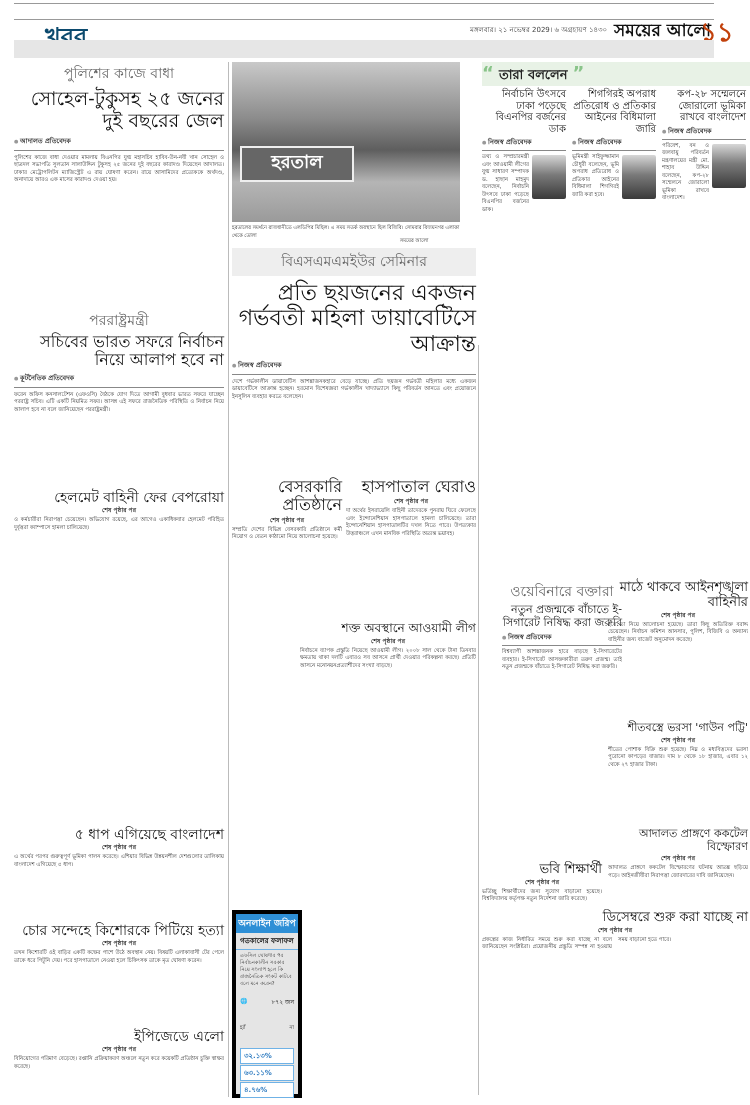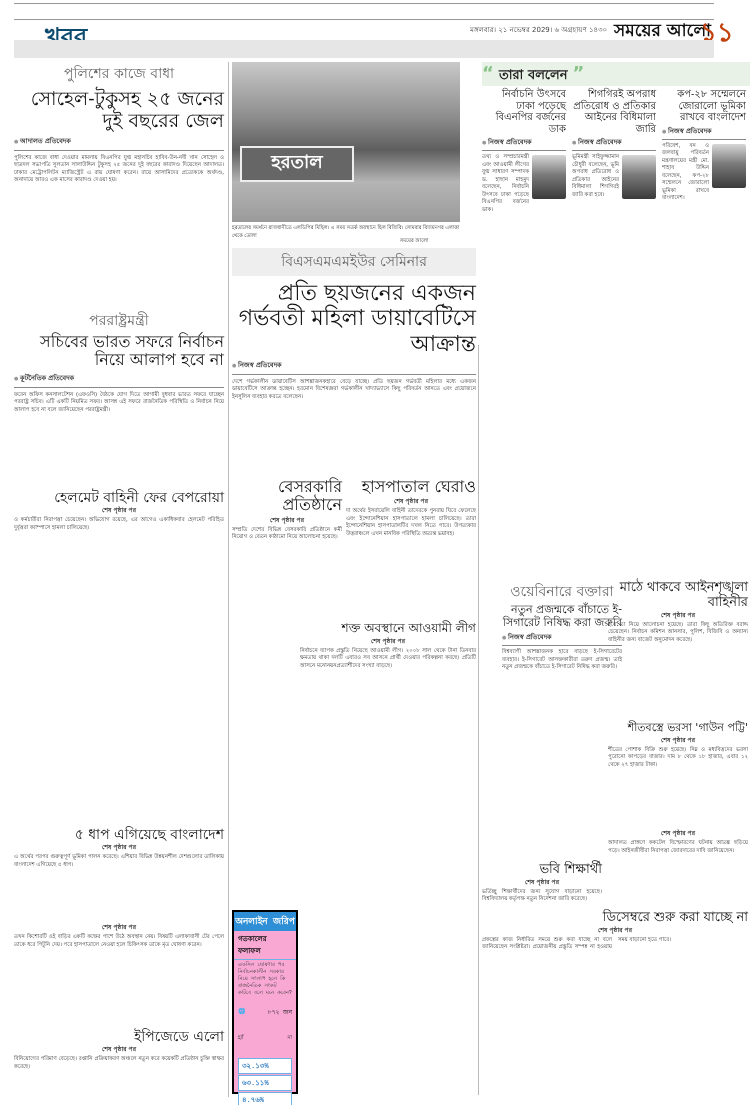--- a/index.html
+++ b/index.html
@@ -18,21 +18,21 @@
   .hr { border-top:1px solid #888; }
   .body { font-size:5.4px; line-height:7.5px; color:#333; text-align:justify; overflow:hidden; }
   .continued { font-size:6px; text-align:center; font-weight:bold; color:#333; }
   .photo { background:linear-gradient(180deg,#c9c9c9 0%,#8c8c8c 35%,#5e5e5e 55%,#b5b5b5 75%,#9a9a9a 100%); overflow:hidden; }
   .banner { position:absolute; left:8px; top:84px; width:110px; height:32px; background:#666; border:2px solid #eee; color:#fff; font-size:18px; font-weight:bold; text-align:center; }
   .caption { font-size:5px; color:#333; }
   .quote-band { background:#e8f2e6; height:24px; }
   .quote-label { font-size:13px; font-weight:bold; color:#222; }
   .quote-mark { color:#8ac48a; font-size:18px; font-weight:bold; }
   .mug { background:linear-gradient(180deg,#d7d7d7,#7a7a7a 45%,#3a3a3a); border-radius:2px; }
-  .online-box { background:#f9a8d4; border:2px solid #000000;font-family:Liberation Mono, monospace; }
+  .online-box { background:#e5e5e5; border:4px solid #000000; }
   .online-head { background:#2e8fd6; color:#fff; font-size:9px; text-align:center; font-weight:bold; padding:2px 0; }
   .online-sub { font-size:7px; font-weight:bold; border-bottom:1px solid #6fb2e6; padding:2px 4px; color:#111; }
   .online-text { font-size:5.2px; line-height:7px; padding:2px 4px; color:#333; }
   .poll { display:flex; justify-content:space-between; font-size:6px; padding:8px 4px; }
   .poll-val { background:#fff; border:1px solid #6fb2e6; color:#2e7bc0; font-size:7px; padding:1px 3px; font-weight:bold; }
   .vline { position:absolute; width:1px; background:#bbb; }
 </style>
 </head>
 <body>
 
@@ -69,20 +69,21 @@
   <div class="body" style="height:350px;">ও কর্মচারীরা নিরাপত্তা চেয়েছেন। অভিযোগ রয়েছে, এর আগেও একাধিকবার হেলমেট পরিহিত দুর্বৃত্তরা ক্যাম্পাসে হামলা চালিয়েছে।</div>
 </div>
 
 <div class="abs" style="left:14px;top:826px;width:210px;">
   <div class="headline" style="font-size:14px;">৫ ধাপ এগিয়েছে বাংলাদেশ</div>
   <div class="continued">শেষ পৃষ্ঠার পর</div>
   <div class="body" style="height:70px;">এ অর্থের পরপর গুরুত্বপূর্ণ ভূমিকা পালন করেছে। এশিয়ার বিভিন্ন উন্নয়নশীল দেশগুলোর তালিকায় বাংলাদেশ এগিয়েছে ৫ ধাপ।</div>
 </div>
 
 <div class="abs" style="left:14px;top:922px;width:210px;">
+  <div class="headline" style="font-size:14px;">চোর সন্দেহে কিশোরকে পিটিয়ে হত্যা</div>
   <div class="continued">শেষ পৃষ্ঠার পর</div>
   <div class="body" style="height:70px;">তখন কিশোরটি ওই বাড়ির একটি কক্ষের পাশে উঠে অবস্থান নেয়। বিষয়টি এলাকাবাসী টের পেলে তাকে ধরে পিটুনি দেয়। পরে হাসপাতালে নেওয়া হলে চিকিৎসক তাকে মৃত ঘোষণা করেন।</div>
 </div>
 
 <div class="abs" style="left:14px;top:1028px;width:210px;">
   <div class="headline" style="font-size:14px;">ইপিজেডে এলো</div>
   <div class="continued">শেষ পৃষ্ঠার পর</div>
   <div class="body" style="height:50px;">বিনিয়োগের পরিমাণ বেড়েছে। রপ্তানি প্রক্রিয়াকরণ অঞ্চলে নতুন করে কয়েকটি প্রতিষ্ঠান চুক্তি স্বাক্ষর করেছে।</div>
 </div>
 
@@ -191,20 +192,21 @@
   <div class="body" style="height:80px;">শীতের পোশাক বিক্রি শুরু হয়েছে। নিম্ন ও মধ্যবিত্তদের ভরসা পুরোনো কাপড়ের বাজার। দাম ৮ থেকে ১৮ হাজার, এবার ১২ থেকে ২৭ হাজার টাকা।</div>
 </div>
 
 <div class="abs" style="left:482px;top:862px;width:120px;">
   <div class="headline" style="font-size:13px;">ভবি শিক্ষার্থী</div>
   <div class="continued">শেষ পৃষ্ঠার পর</div>
   <div class="body" style="height:80px;">ভর্তিচ্ছু শিক্ষার্থীদের জন্য সুযোগ বাড়ানো হয়েছে। বিশ্ববিদ্যালয় কর্তৃপক্ষ নতুন নির্দেশনা জারি করেছে।</div>
 </div>
 
 <div class="abs" style="left:608px;top:828px;width:140px;">
+  <div class="headline" style="font-size:11px;">আদালত প্রাঙ্গণে ককটেল বিস্ফোরণ</div>
   <div class="continued">শেষ পৃষ্ঠার পর</div>
   <div class="body" style="height:80px;">আদালত প্রাঙ্গণে ককটেল বিস্ফোরণের ঘটনায় আতঙ্ক ছড়িয়ে পড়ে। আইনজীবীরা নিরাপত্তা জোরদারের দাবি জানিয়েছেন।</div>
 </div>
 
 <div class="abs" style="left:482px;top:910px;width:266px;">
   <div class="headline" style="font-size:13px;">ডিসেম্বরে শুরু করা যাচ্ছে না</div>
   <div class="continued">শেষ পৃষ্ঠার পর</div>
   <div class="body" style="height:130px;column-count:2;column-gap:6px;">প্রকল্পের কাজ নির্ধারিত সময়ে শুরু করা যাচ্ছে না বলে জানিয়েছেন সংশ্লিষ্টরা। প্রয়োজনীয় প্রস্তুতি সম্পন্ন না হওয়ায় সময় বাড়ানো হতে পারে।</div>
 </div>
 

